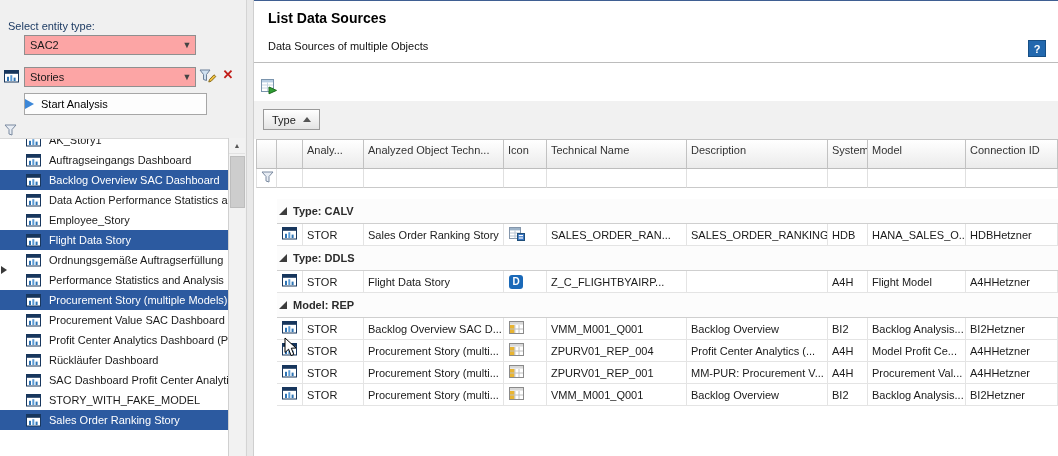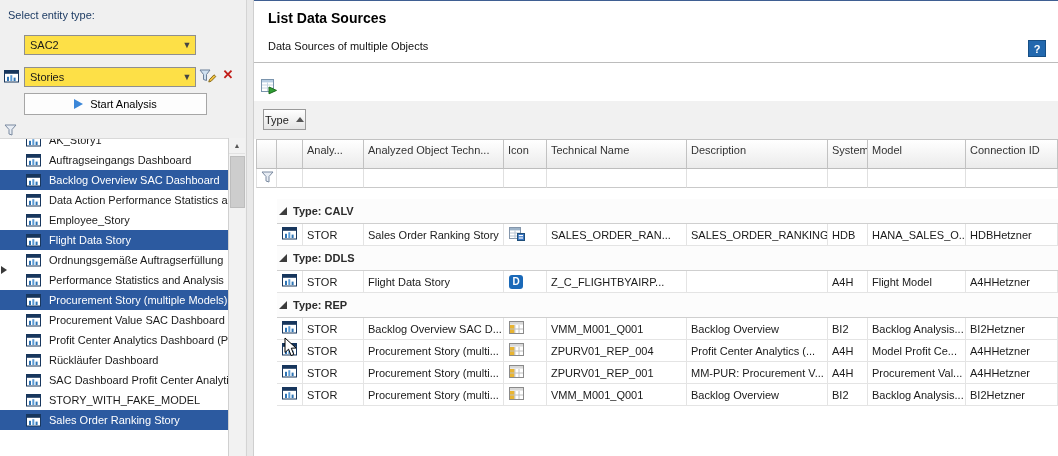--- a/index.html
+++ b/index.html
@@ -4,33 +4,33 @@
 <style>
   * { margin:0; padding:0; box-sizing:border-box; }
   html,body { background:#ffffff; }
   body { font-family:"Liberation Sans", sans-serif; }
 
   .screen { position:relative; width:1058px; height:456px; background:#ffffff;
             overflow:hidden; font-size:11px; color:#1a1a1a; }
 
   
   .left-panel { position:absolute; left:0; top:0; width:246px; height:456px; background:#f0f0f0; }
-  .entity-type-label { position:absolute; left:8px; top:9px; color:#1e3c64; }
-  .combo { position:absolute; height:20px; background:#fde047; border:1px solid #8f8f8f;
+  .entity-type-label { position:absolute; left:8px; top:20px; color:#1e3c64; }
+  .combo { position:absolute; height:20px; background:#fca5a5; border:1px solid #8f8f8f;
            display:flex; align-items:center; cursor:pointer; }
   .combo1 { left:24px; top:35px; width:172px; }
   .combo2 { left:24px; top:67px; width:172px; }
   .combo-text { flex:1; padding-left:5px; overflow:hidden; white-space:nowrap; }
   .combo-arrow { width:16px; text-align:center; color:#444; font-size:9px; }
   .stories-icon-holder { position:absolute; left:4px; top:70px; width:16px; height:14px; }
   .filter-edit-holder { position:absolute; left:199px; top:69px; width:18px; height:15px; cursor:pointer; }
   .clear-x { position:absolute; left:220px; top:67px; width:16px; height:16px; color:#c11b17;
              font-weight:bold; font-size:13px; line-height:16px; text-align:center; cursor:pointer; }
   .start-btn { position:absolute; left:24px; top:93px; width:183px; height:22px; background:#fdfdfd;
-               border:1px solid #a6a6a6; display:flex; align-items:center; justify-content:center;
+               border:1px solid #a6a6a6; display:flex; align-items:center; justify-content:flex-start;
                gap:7px; font:inherit; cursor:pointer; }
   .play-icon { width:0; height:0; border-left:9px solid #3c87d8;
                border-top:5px solid transparent; border-bottom:5px solid transparent; }
   .tree-filter-holder { position:absolute; left:4px; top:124px; width:14px; height:12px; }
 
   .entity-list { position:absolute; left:0; top:138px; width:228px; height:318px;
                  background:#fff; overflow:hidden; border-top:1px solid #d9d9d9; }
   .entity-list-inner { margin-top:-9px; }
   .list-item { height:20px; display:flex; align-items:center; padding-left:26px; gap:7px;
                white-space:nowrap; overflow:hidden; cursor:pointer; }
@@ -57,21 +57,21 @@
                border-bottom:1px solid #bcbcbc; }
   .page-title { position:absolute; left:14px; top:9px; font-size:14px; font-weight:bold; color:#000; }
   .page-subtitle { position:absolute; left:14px; top:39px; color:#111; }
   .help-btn { position:absolute; right:12px; top:39px; width:18px; height:17px; background:#2268ae;
               border:1px solid #174f85; color:#fff; font-weight:bold; text-align:center;
               line-height:16px; cursor:pointer; }
 
   .export-holder { position:absolute; left:6px; top:77px; width:20px; height:18px; cursor:pointer; }
 
   .group-panel { position:absolute; left:0; top:100px; width:100%; height:38px; background:#f1f1f1; }
-  .group-chip { position:absolute; left:9px; top:8px; height:21px; padding:0 1px;
+  .group-chip { position:absolute; left:9px; top:8px; height:21px; padding:0 8px;
                 background:linear-gradient(#ffffff,#e4e4e4); border:1px solid #9a9a9a;
                 display:flex; align-items:center; gap:7px; cursor:pointer; }
   .sort-arrow { width:0; height:0; border-left:4px solid transparent; border-right:4px solid transparent;
                 border-bottom:5px solid #555; }
 
   .grid { position:absolute; left:2px; top:138px; width:802px; }
   .grid-header { display:flex; height:30px; }
   .hcell { background:linear-gradient(#ffffff,#ebebeb); border-top:1px solid #c2c2c2;
            border-right:1px solid #c2c2c2; border-bottom:1px solid #bdbdbd;
            padding:4px 4px 0 4px; overflow:hidden; white-space:nowrap; color:#333; cursor:pointer; }
@@ -441,21 +441,21 @@
               <span><span class="cds-badge">D</span></span>
             </div>
     <div class="cell c5">Z_C_FLIGHTBYAIRP...</div>
     <div class="cell c6"></div>
     <div class="cell c7">A4H</div>
     <div class="cell c8">Flight Model</div>
     <div class="cell c9">A4HHetzner</div>
   </div>
           <div class="grow">
     <span class="expander"></span>
-    <span>Type: REP</span>
+    <span>Model: REP</span>
   </div>
           <div class="drow">
     <div class="cell c1 icon-cell">
       <span><svg width="16" height="13" viewBox="0 0 16 13">
                   <rect x="0.5" y="0.5" width="14" height="11.5" fill="#ffffff" stroke="#17365d"></rect>
                   <rect x="1" y="1" width="13" height="2.8" fill="#17365d"></rect>
                   <rect x="3" y="6.8" width="2" height="4.2" fill="#2e74b5"></rect>
                   <rect x="6.3" y="5.2" width="2" height="5.8" fill="#5b9bd5"></rect>
                   <rect x="9.6" y="7.6" width="2" height="3.4" fill="#2e74b5"></rect>
                 </svg></span>

